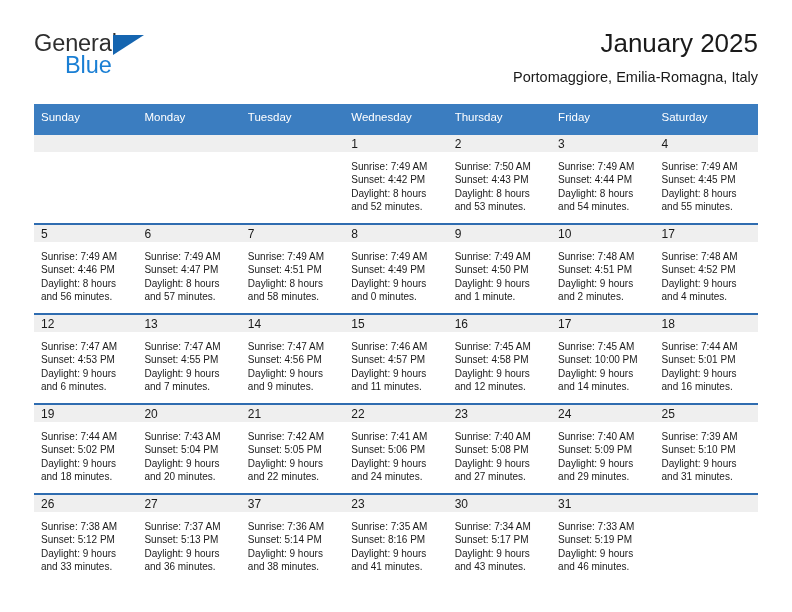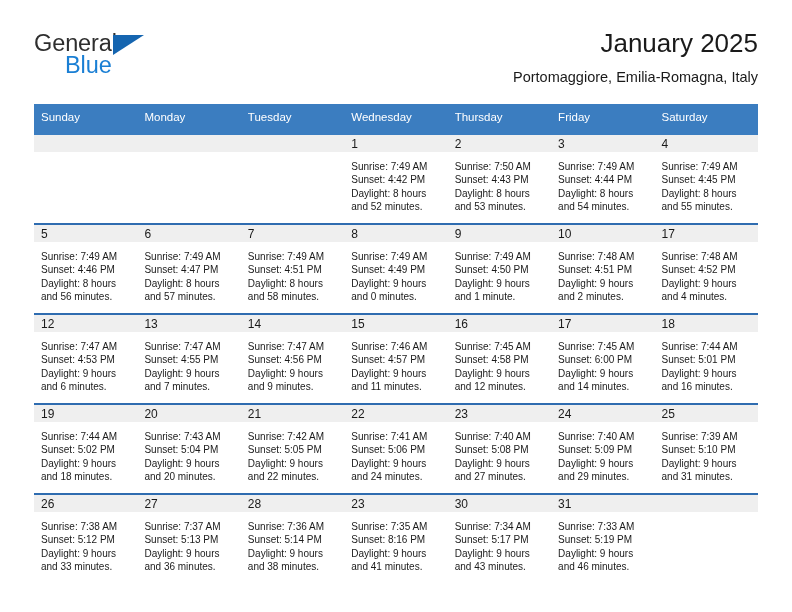--- a/index.html
+++ b/index.html
@@ -345,21 +345,21 @@
               <div>Sunrise: 7:45 AM</div>
               <div>Sunset: 4:58 PM</div>
               <div>Daylight: 9 hours</div>
               <div>and 12 minutes.</div>
             </div>
           </td>
           <td class="day-cell">
             <div class="daynum-band">17</div>
             <div class="cell-body">
               <div>Sunrise: 7:45 AM</div>
-              <div>Sunset: 6:00 PM</div>
+              <div>Sunset: 10:00 PM</div>
               <div>Daylight: 9 hours</div>
               <div>and 14 minutes.</div>
             </div>
           </td>
           <td class="day-cell">
             <div class="daynum-band">18</div>
             <div class="cell-body">
               <div>Sunrise: 7:44 AM</div>
               <div>Sunset: 5:01 PM</div>
               <div>Daylight: 9 hours</div>
@@ -445,21 +445,21 @@
           <td class="day-cell">
             <div class="daynum-band">27</div>
             <div class="cell-body">
               <div>Sunrise: 7:37 AM</div>
               <div>Sunset: 5:13 PM</div>
               <div>Daylight: 9 hours</div>
               <div>and 36 minutes.</div>
             </div>
           </td>
           <td class="day-cell">
-            <div class="daynum-band">28</div>
+            <div class="daynum-band">37</div>
             <div class="cell-body">
               <div>Sunrise: 7:36 AM</div>
               <div>Sunset: 5:14 PM</div>
               <div>Daylight: 9 hours</div>
               <div>and 38 minutes.</div>
             </div>
           </td>
           <td class="day-cell">
             <div class="daynum-band">23</div>
             <div class="cell-body">

